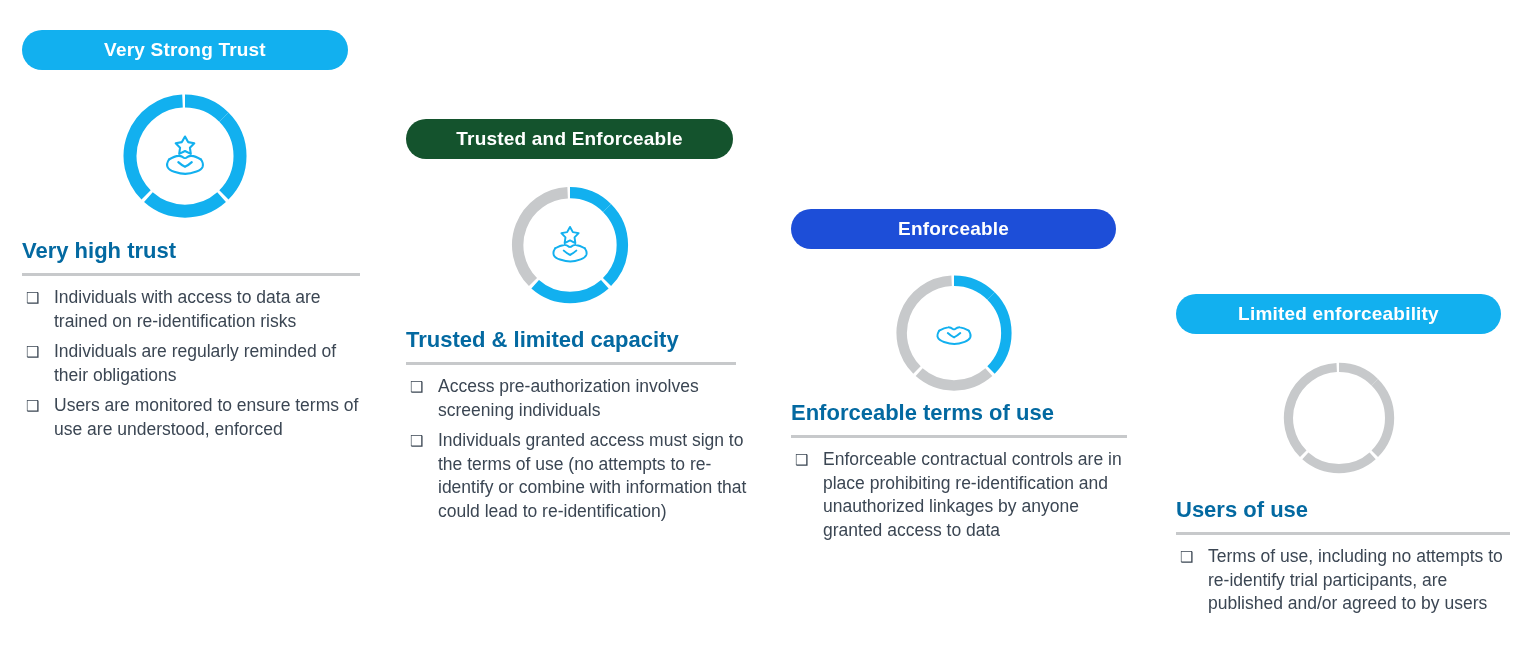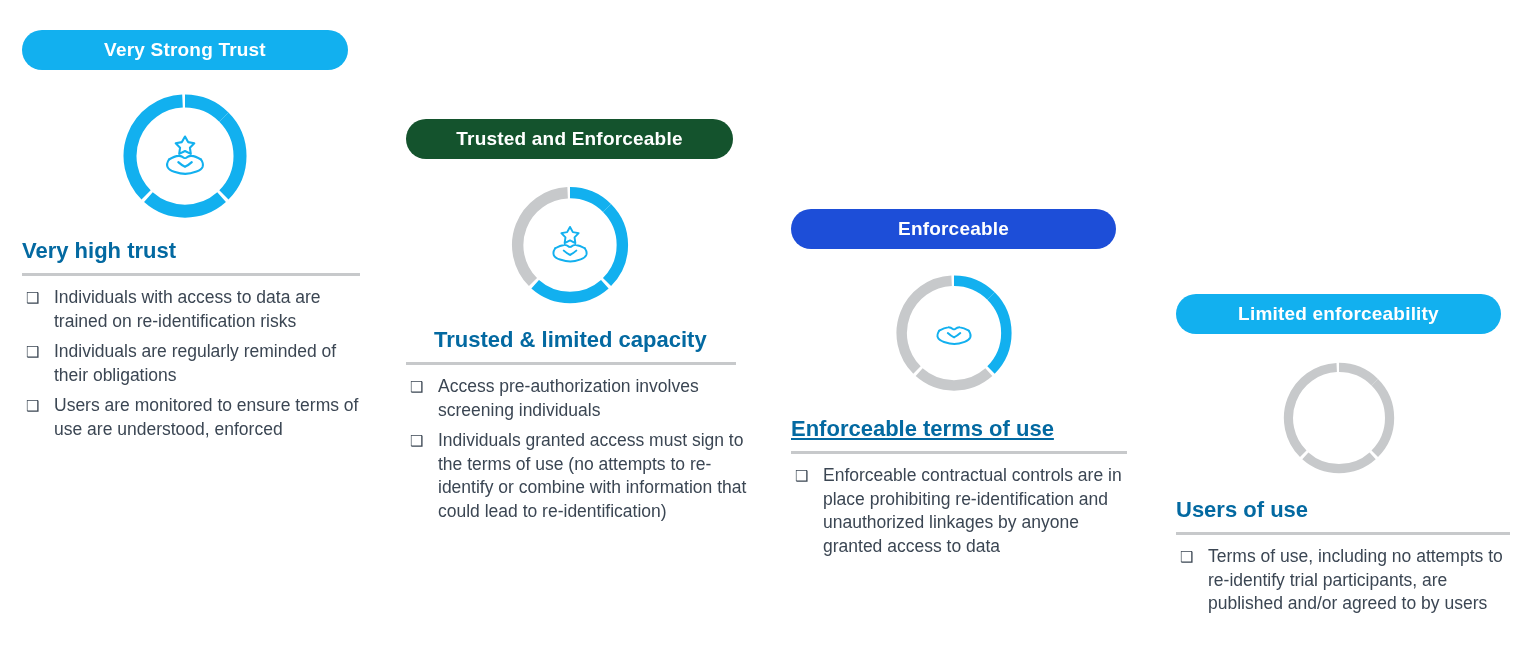--- a/index.html
+++ b/index.html
@@ -114,21 +114,21 @@
           <path d="M27 7.5 l3.1 5.6 6.2 1.1 -4.4 4.5 0.9 6.2 -5.8 -2.9 -5.8 2.9 0.9 -6.2 -4.4 -4.5 6.2 -1.1 z"></path>
           <path d="M11 30.5 c3.2 -1.9 6.5 -3.4 9.6 -3.6 2.3 -0.2 4 0.9 5.6 2.1"></path>
           <path d="M43 30.5 c-3.2 -1.9 -6.5 -3.4 -9.6 -3.6 -2.3 -0.2 -4 0.9 -5.6 2.1"></path>
           <path d="M11 30.5 c-1.6 2.4 -2.4 5.4 -1.4 7.6 1.1 2.4 3.8 3.7 6.6 4.6 3.6 1.2 7.5 2.2 11.1 2.2 3.8 0 7.7 -1.1 11.2 -2.4 2.7 -1 5.2 -2.4 6.1 -4.7 0.8 -2.2 0 -5 -1.6 -7.3"></path>
           <path d="M20.3 33.1 c2.1 1.9 4.4 3.6 6.7 4.6"></path>
           <path d="M33.8 33.1 c-2 1.8 -4.2 3.4 -6.4 4.4"></path>
         </g>
       </svg>
     </div>
 
-    <h3 class="heading" style="margin-top:12px;margin-left:28px;">Trusted &amp; limited capacity</h3>
+    <h3 class="heading" style="margin-top:12px;">Trusted &amp; limited capacity</h3>
     <hr class="divider" style="width:330px;">
 
     <ul class="bullets" style="width:342px;">
       <li>
         <span class="marker">❑</span>
         <span>Access pre-authorization involves screening individuals</span>
       </li>
       <li>
         <span class="marker">❑</span>
         <span>Individuals granted access must sign to the terms of use (no attempts to re-identify or combine with information that could lead to re-identification)</span>
@@ -153,21 +153,21 @@
         <g fill="none" stroke="#12b0ef" stroke-width="2.1" stroke-linejoin="round" stroke-linecap="round">
           <path d="M11 24.5 c3.2 -1.9 6.5 -3.4 9.6 -3.6 2.3 -0.2 4 0.9 5.6 2.1"></path>
           <path d="M43 24.5 c-3.2 -1.9 -6.5 -3.4 -9.6 -3.6 -2.3 -0.2 -4 0.9 -5.6 2.1"></path>
           <path d="M11 24.5 c-1.6 2.4 -2.4 5.4 -1.4 7.6 1.1 2.4 3.8 3.7 6.6 4.6 3.6 1.2 7.5 2.2 11.1 2.2 3.8 0 7.7 -1.1 11.2 -2.4 2.7 -1 5.2 -2.4 6.1 -4.7 0.8 -2.2 0 -5 -1.6 -7.3"></path>
           <path d="M20.3 27.1 c2.1 1.9 4.4 3.6 6.7 4.6"></path>
           <path d="M33.8 27.1 c-2 1.8 -4.2 3.4 -6.4 4.4"></path>
         </g>
       </svg>
     </div>
 
-    <h3 class="heading" style="margin-top:16px;text-decoration:underline;">Enforceable terms of use</h3>
+    <h3 class="heading" style="margin-top:0;">Enforceable terms of use</h3>
     <hr class="divider" style="width:336px;">
 
     <ul class="bullets" style="width:345px;">
       <li>
         <span class="marker">❑</span>
         <span>Enforceable contractual controls are in place prohibiting re-identification and unauthorized linkages by anyone granted access to data</span>
       </li>
     </ul>
   </div>
 

